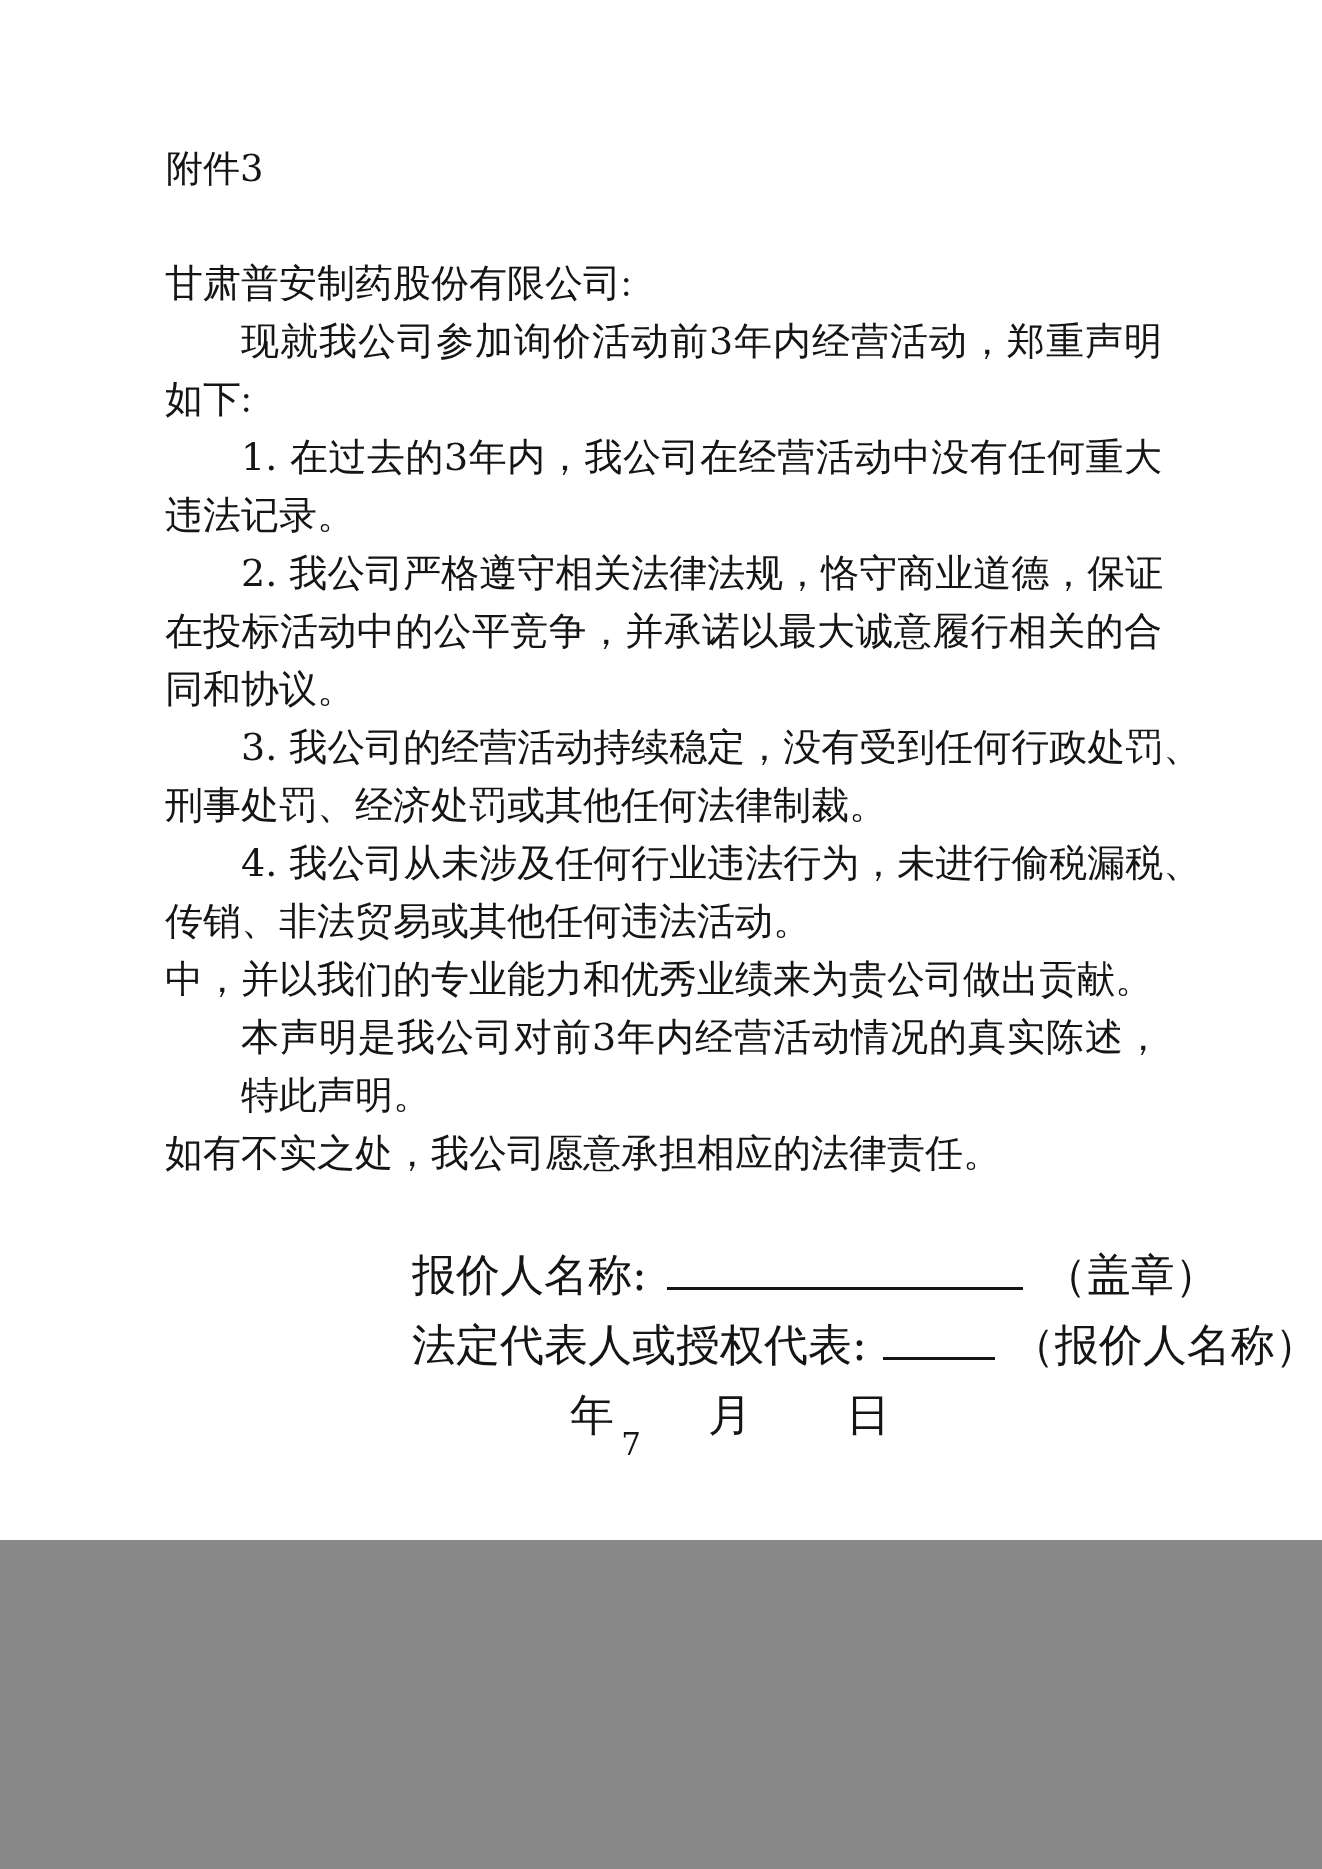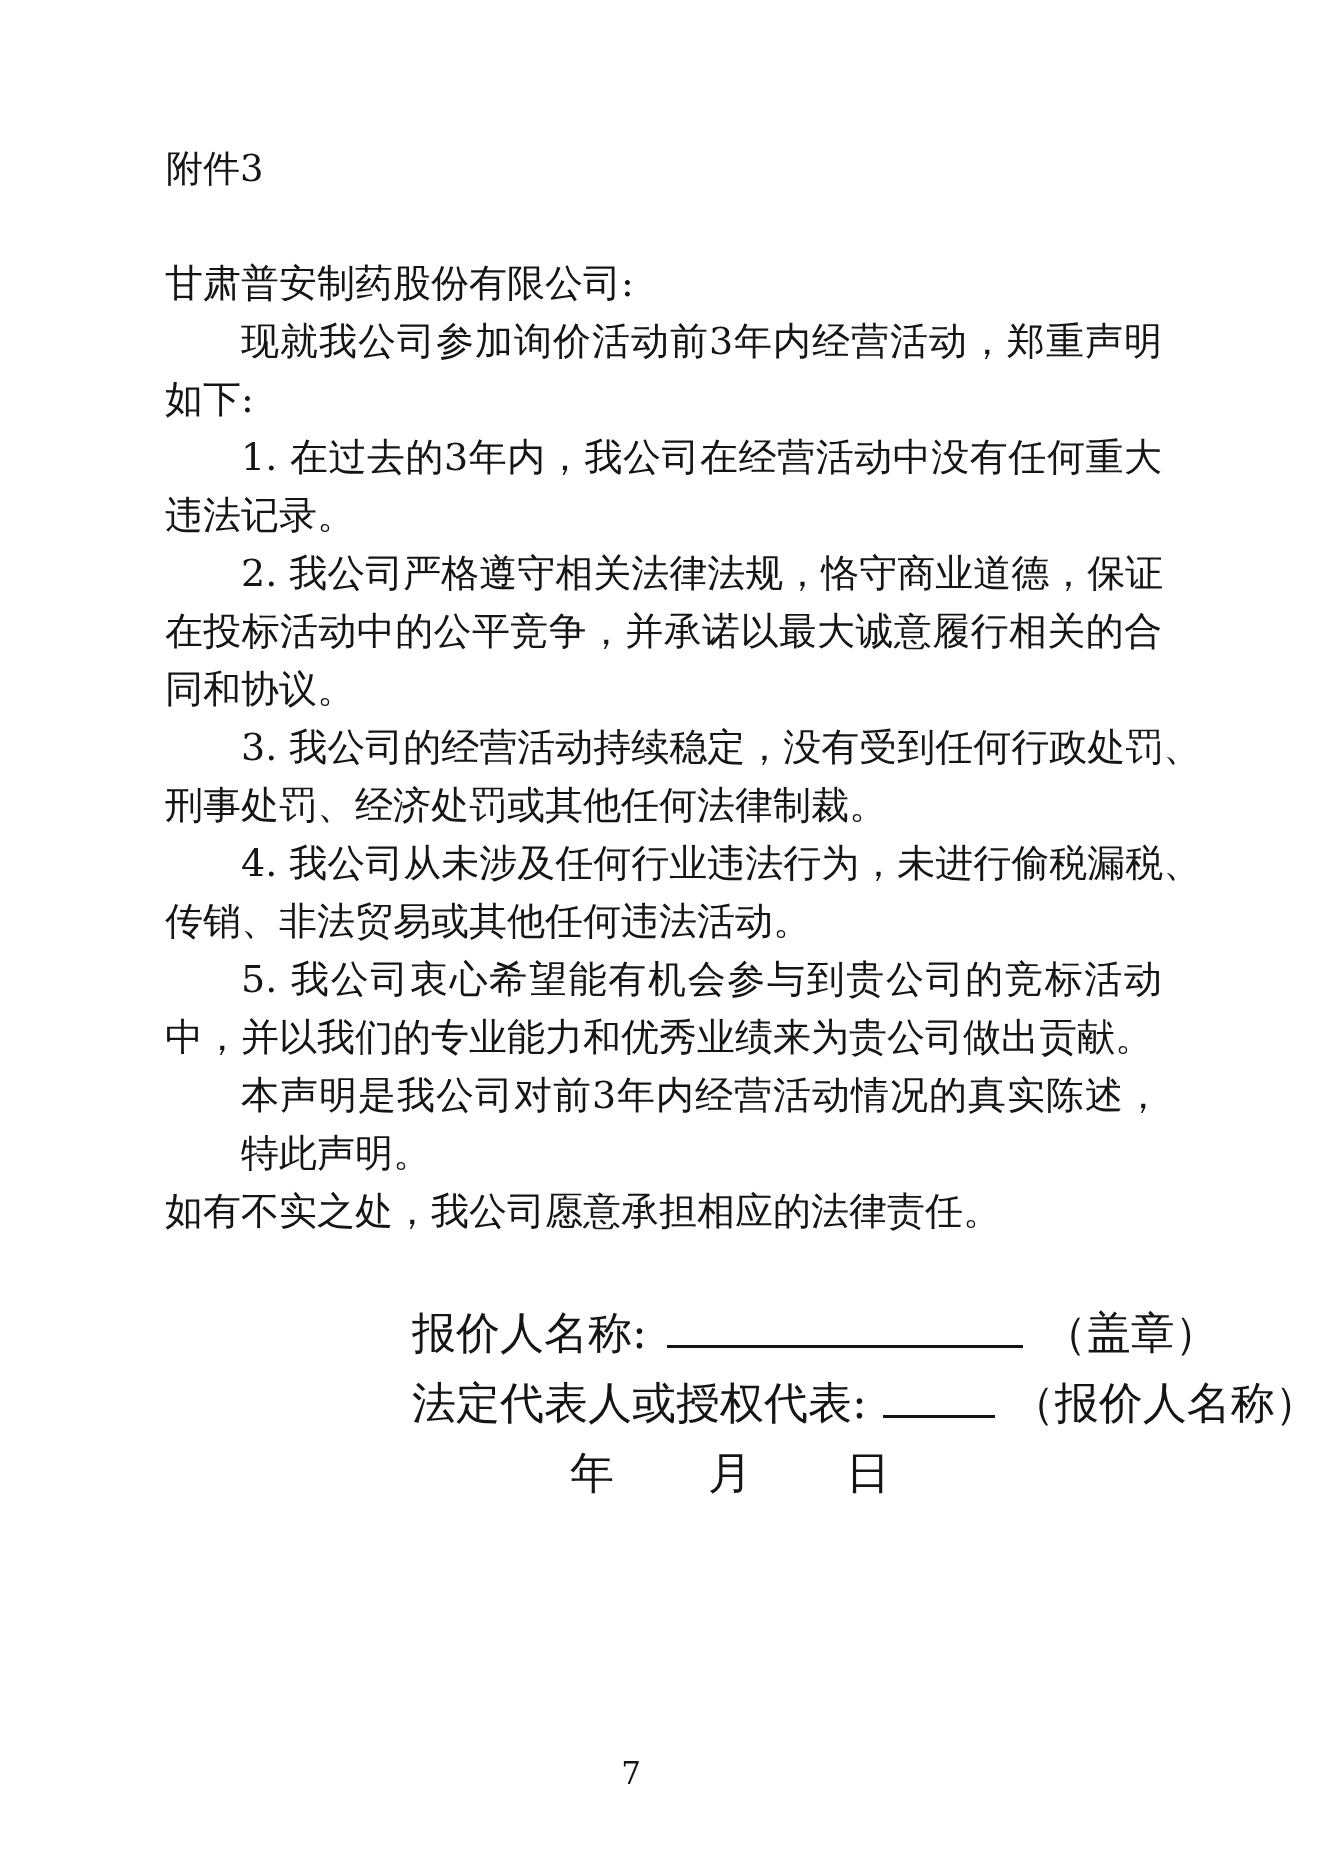--- a/index.html
+++ b/index.html
@@ -1,19 +1,19 @@
 <!DOCTYPE html>
 <html><head>
 <meta charset="utf-8">
 <style>
   html,body { margin:0; padding:0; }
   body { background:#888; }
   .page {
     position:relative;
-    width:1322px; height:1869px;
+    width:1322px; height:1540px;
     margin:0 auto;
     background:#ffffff;
     color:#151515;
     font-family:"DejaVu Serif","Liberation Serif",serif;
     overflow:hidden;
   }
   .attachment-label {
     padding-top:146px;
     margin-left:166px;
     font-size:37px;
@@ -34,21 +34,21 @@
     width:997px;
     margin-top:62px;
     font-size:38px;
     line-height:58px;
   }
   .line {
     text-align:justify;
     text-align-last:justify;
     white-space:nowrap;
   }
-  .line.last { text-align-last:left; }
+  .line.last { text-align-last:left;font-family:Liberation Serif, serif; }
   .line.indent { padding-left:76px; }
   .signature-block {
     margin-left:412px;
     margin-top:58px;
     font-size:44px;
     line-height:70px;
     white-space:nowrap;
   }
   .blank {
     display:inline-block;
@@ -82,21 +82,20 @@
     <div class="line last">如下:</div>
     <div class="line indent">1. 在过去的3年内，我公司在经营活动中没有任何重大</div>
     <div class="line last">违法记录。</div>
     <div class="line indent">2. 我公司严格遵守相关法律法规，恪守商业道德，保证</div>
     <div class="line">在投标活动中的公平竞争，并承诺以最大诚意履行相关的合</div>
     <div class="line last">同和协议。</div>
     <div class="line indent">3. 我公司的经营活动持续稳定，没有受到任何行政处罚、</div>
     <div class="line last">刑事处罚、经济处罚或其他任何法律制裁。</div>
     <div class="line indent">4. 我公司从未涉及任何行业违法行为，未进行偷税漏税、</div>
     <div class="line last">传销、非法贸易或其他任何违法活动。</div>
-    <div class="line indent">5. 我公司衷心希望能有机会参与到贵公司的竞标活动</div>
     <div class="line last">中，并以我们的专业能力和优秀业绩来为贵公司做出贡献。</div>
     <div class="line indent">本声明是我公司对前3年内经营活动情况的真实陈述，</div>
     <div class="line last indent">特此声明。</div>
     <div class="line last">如有不实之处，我公司愿意承担相应的法律责任。</div>
   </div>
 
   <div class="signature-block">
     <div>
       <span>报价人名称:</span>
       <span class="blank long"></span>

